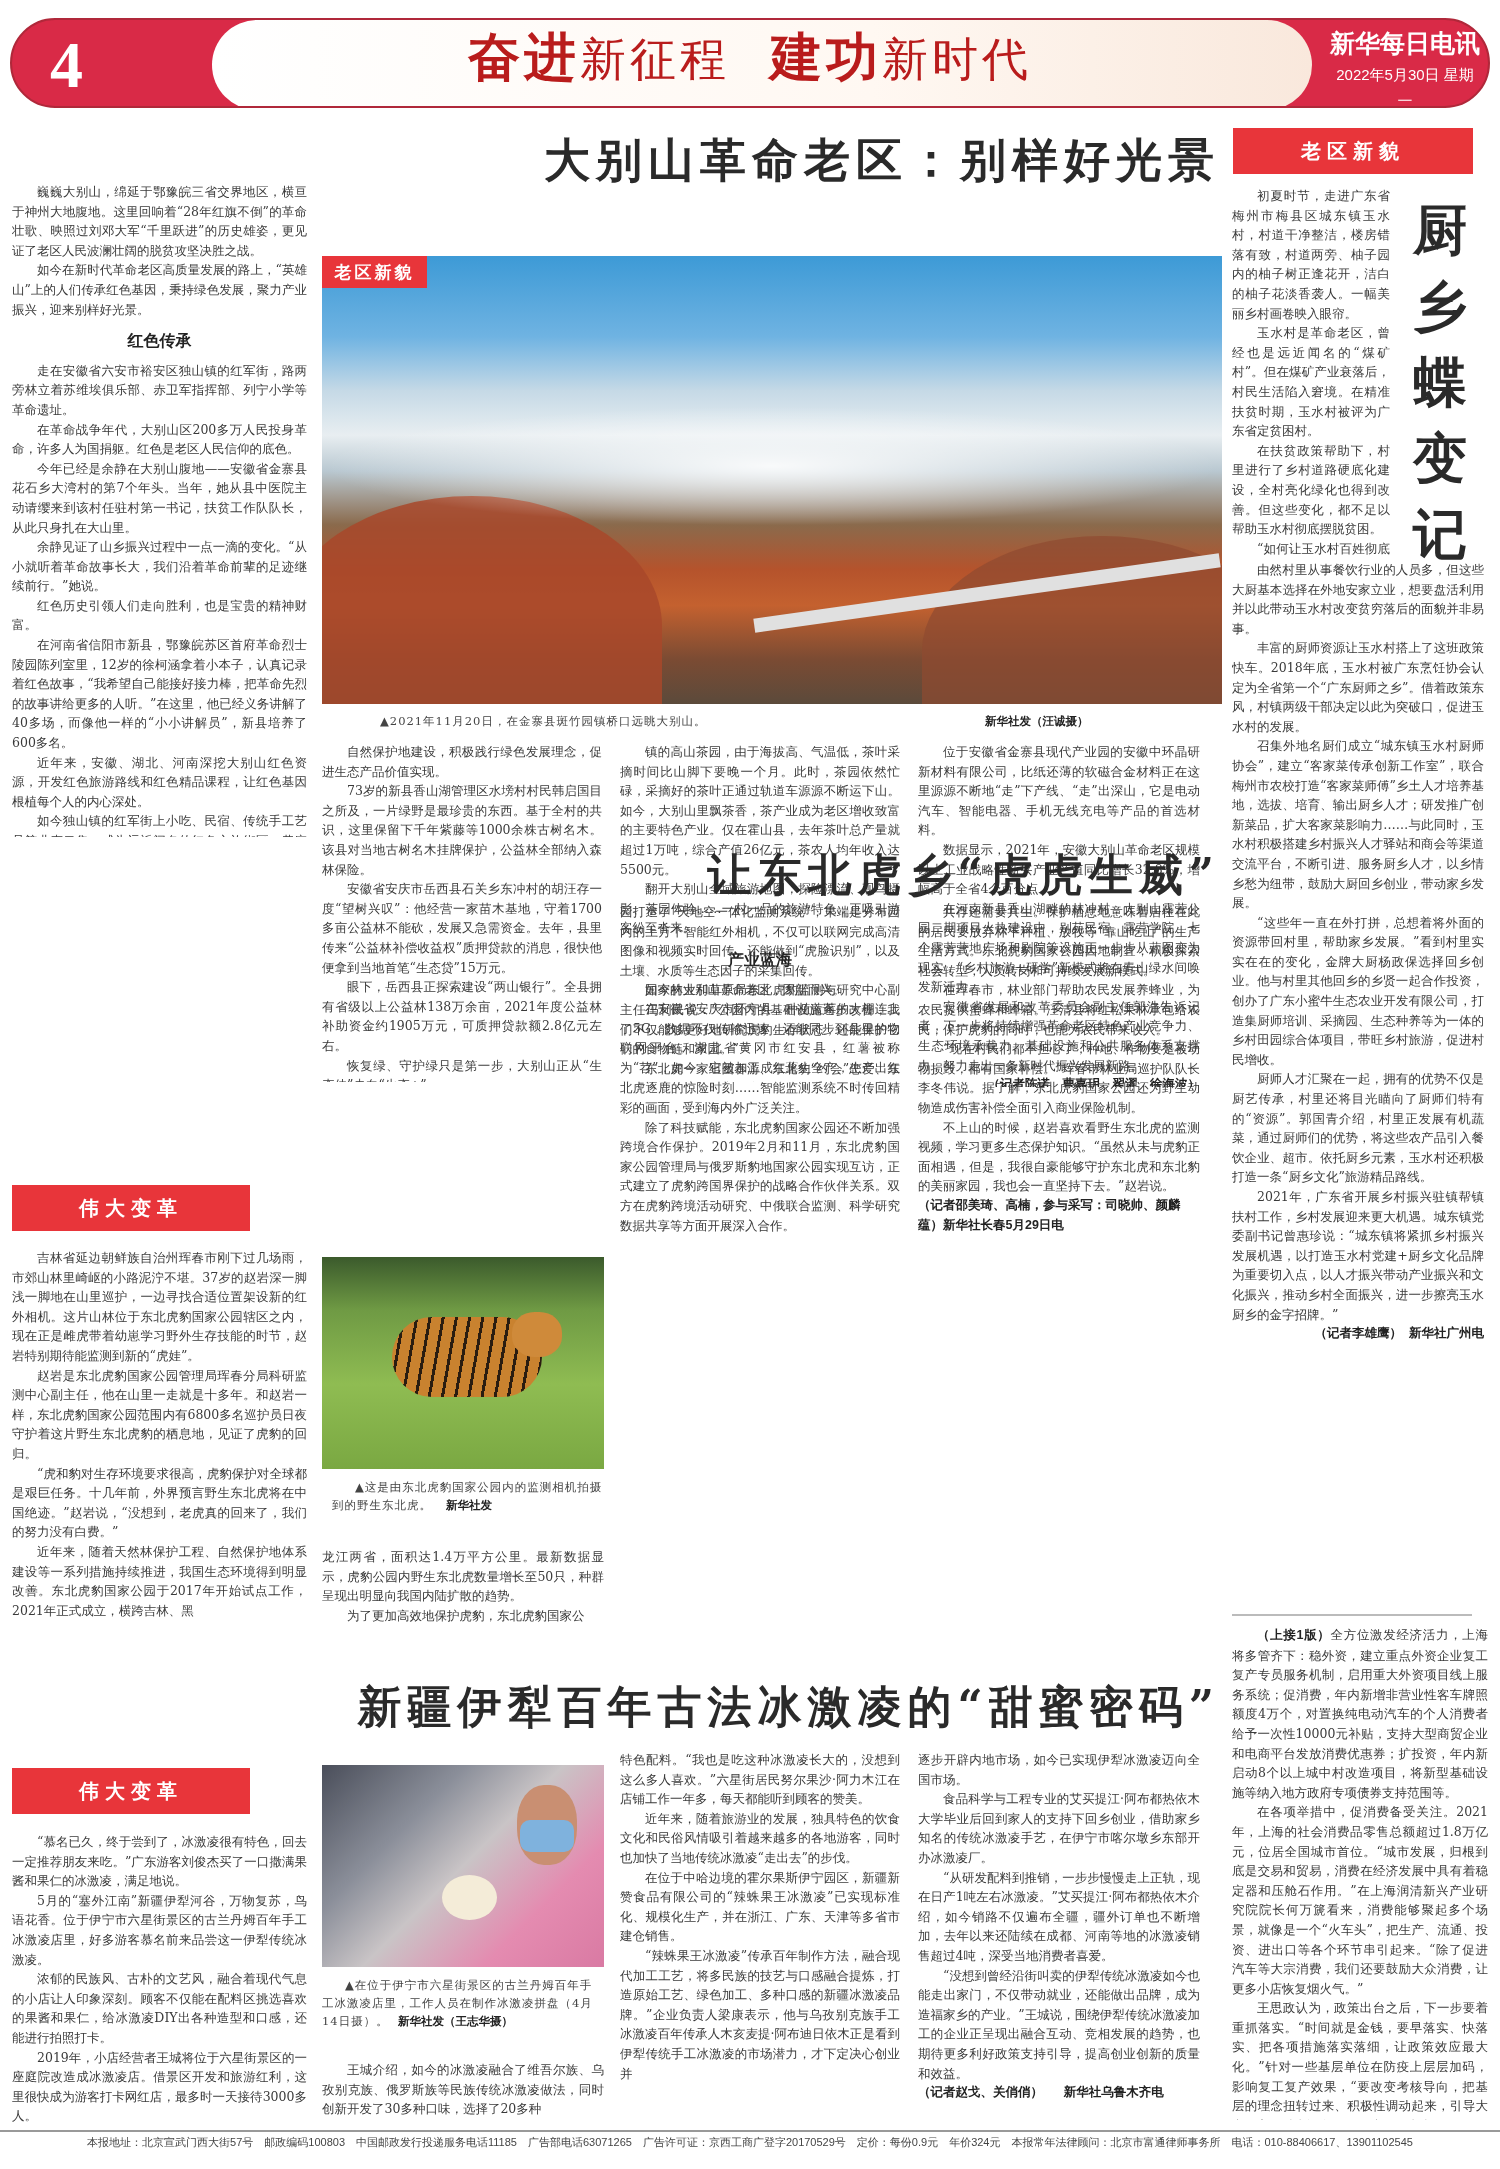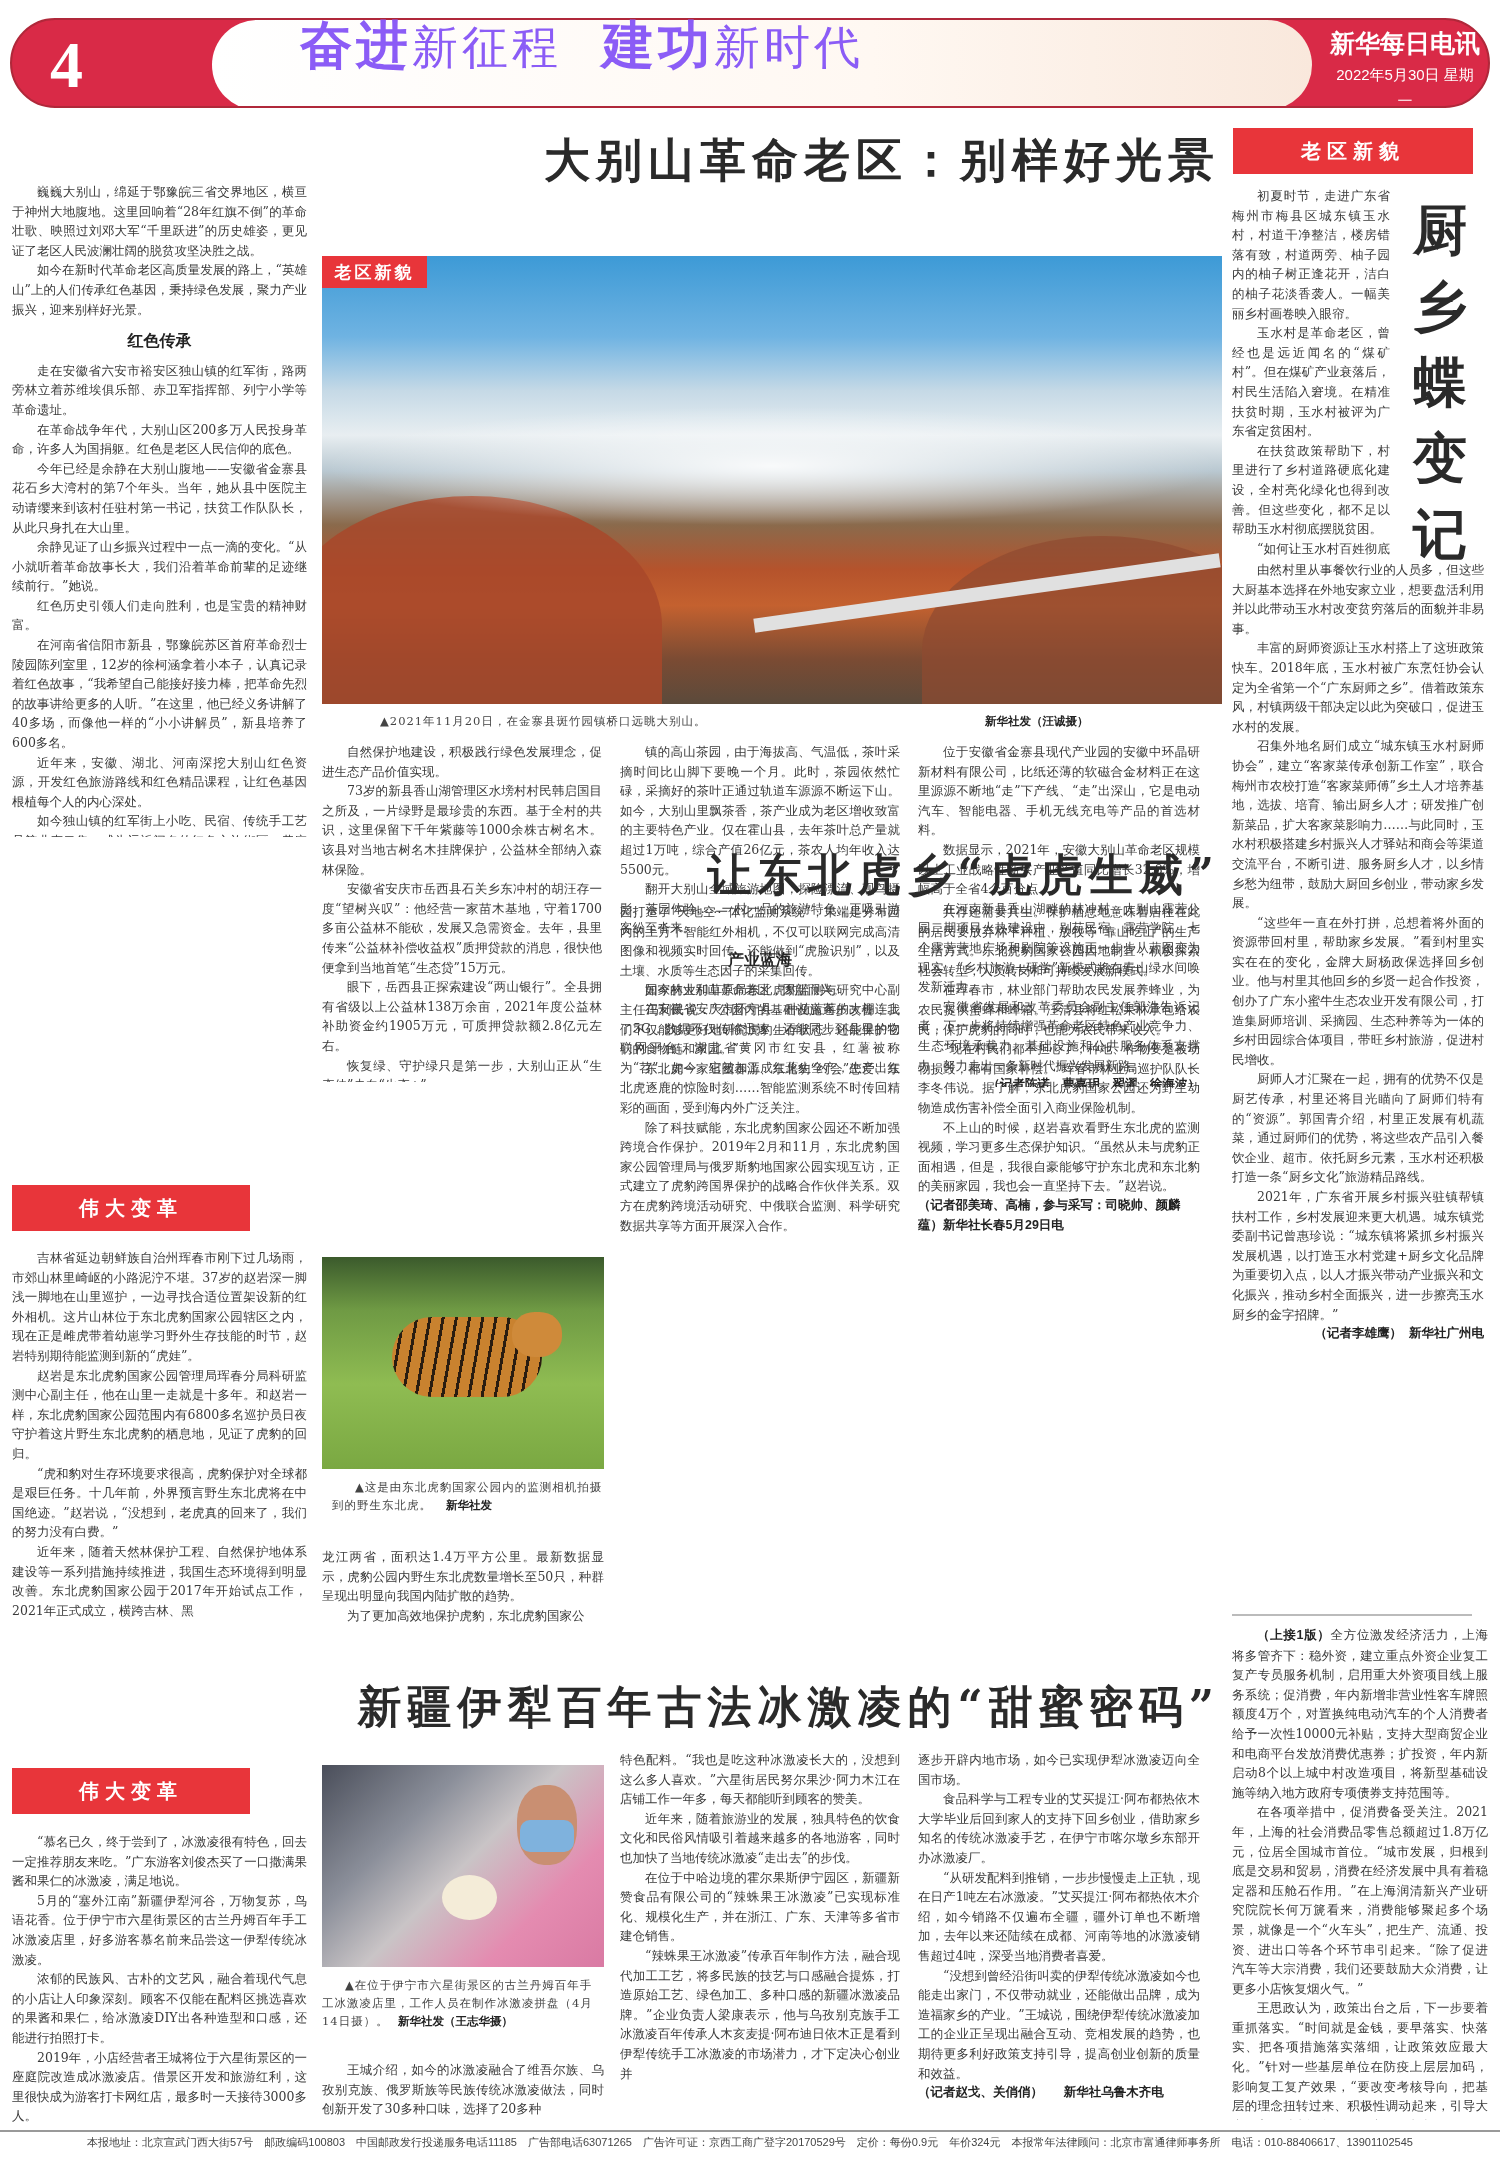--- a/index.html
+++ b/index.html
@@ -3,21 +3,21 @@
 <meta charset="utf-8">
 <style>
 *{box-sizing:border-box;margin:0;padding:0}
 html,body{width:1500px;height:2169px;background:#fff;overflow:hidden}
 body{position:relative;font-family:"DejaVu Serif","Liberation Serif",serif;color:#333}
 .abs{position:absolute}
 
 .banner{left:10px;top:18px;width:1480px;height:90px;border-radius:45px;background:#d92a47;overflow:hidden;border:2px solid #b0283a}
 .banner .pagenum{left:38px;top:0;height:90px;line-height:90px;font-size:66px;font-weight:bold;color:#fff;font-family:"Liberation Serif",serif}
 .banner .mid{left:200px;top:0;width:1100px;height:90px;background:linear-gradient(90deg,#fff 0%,#fff8f2 60%,#f9e8dc 100%);border-radius:45px}
-.slogan{left:300px;top:12px;width:900px;text-align:left;font-size:46px;font-weight:bold;color:#8b5cf6;letter-spacing:4px;line-height:66px}
+.slogan{left:300px;top:12px;width:900px;text-align:center;font-size:46px;font-weight:bold;color:#b91c1c;letter-spacing:4px;line-height:90px}
 .slogan .big{font-size:52px}
 .slogan .thin{font-weight:normal}
 .masthead{left:1330px;top:10px;width:150px;text-align:center;color:#fff}
 .masthead .name{font-size:25px;font-weight:bold;line-height:36px}
 .masthead .date{font-size:15px;font-family:"Liberation Sans",sans-serif;line-height:26px}
 
 .title{font-weight:bold;color:#2a2a2a;text-align:right;font-family:"DejaVu Serif",serif;letter-spacing:6px}
 .t1{left:0;top:120px;width:1220px;font-size:46px;line-height:80px}
 .t2{left:0;top:840px;width:1220px;font-size:44px;line-height:70px}
 .t3{left:0;top:1672px;width:1220px;font-size:44px;line-height:70px}

